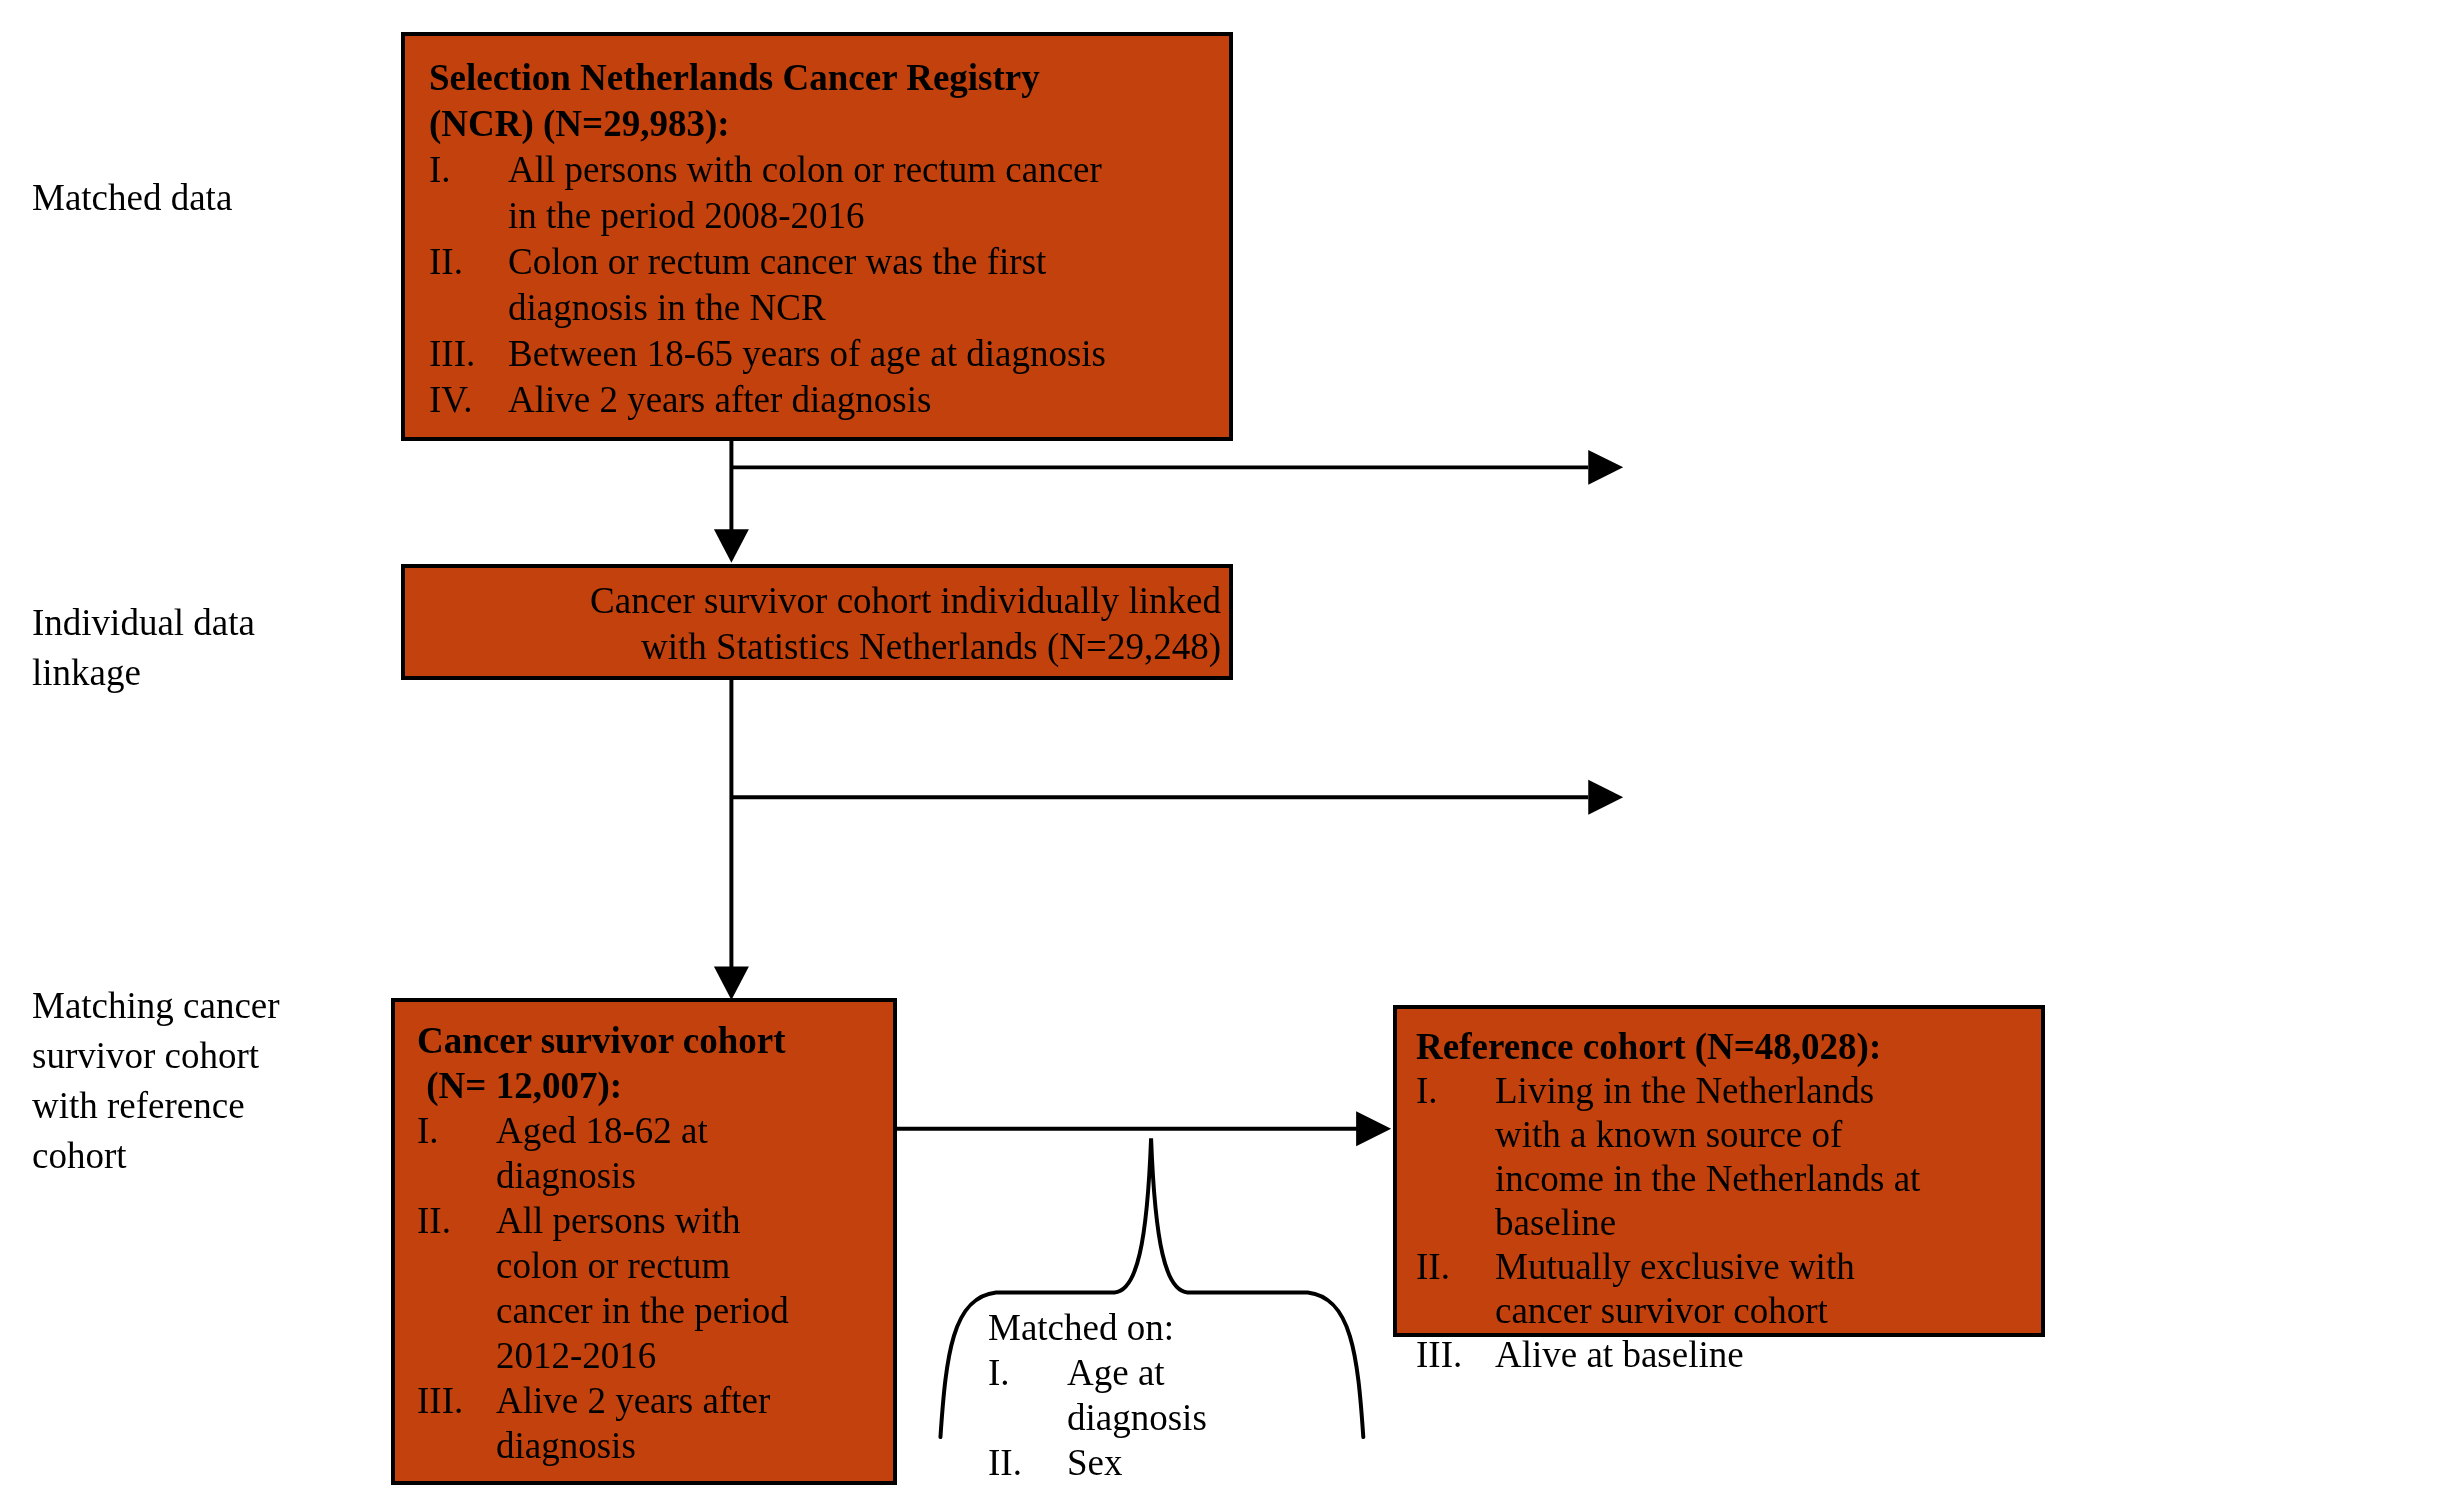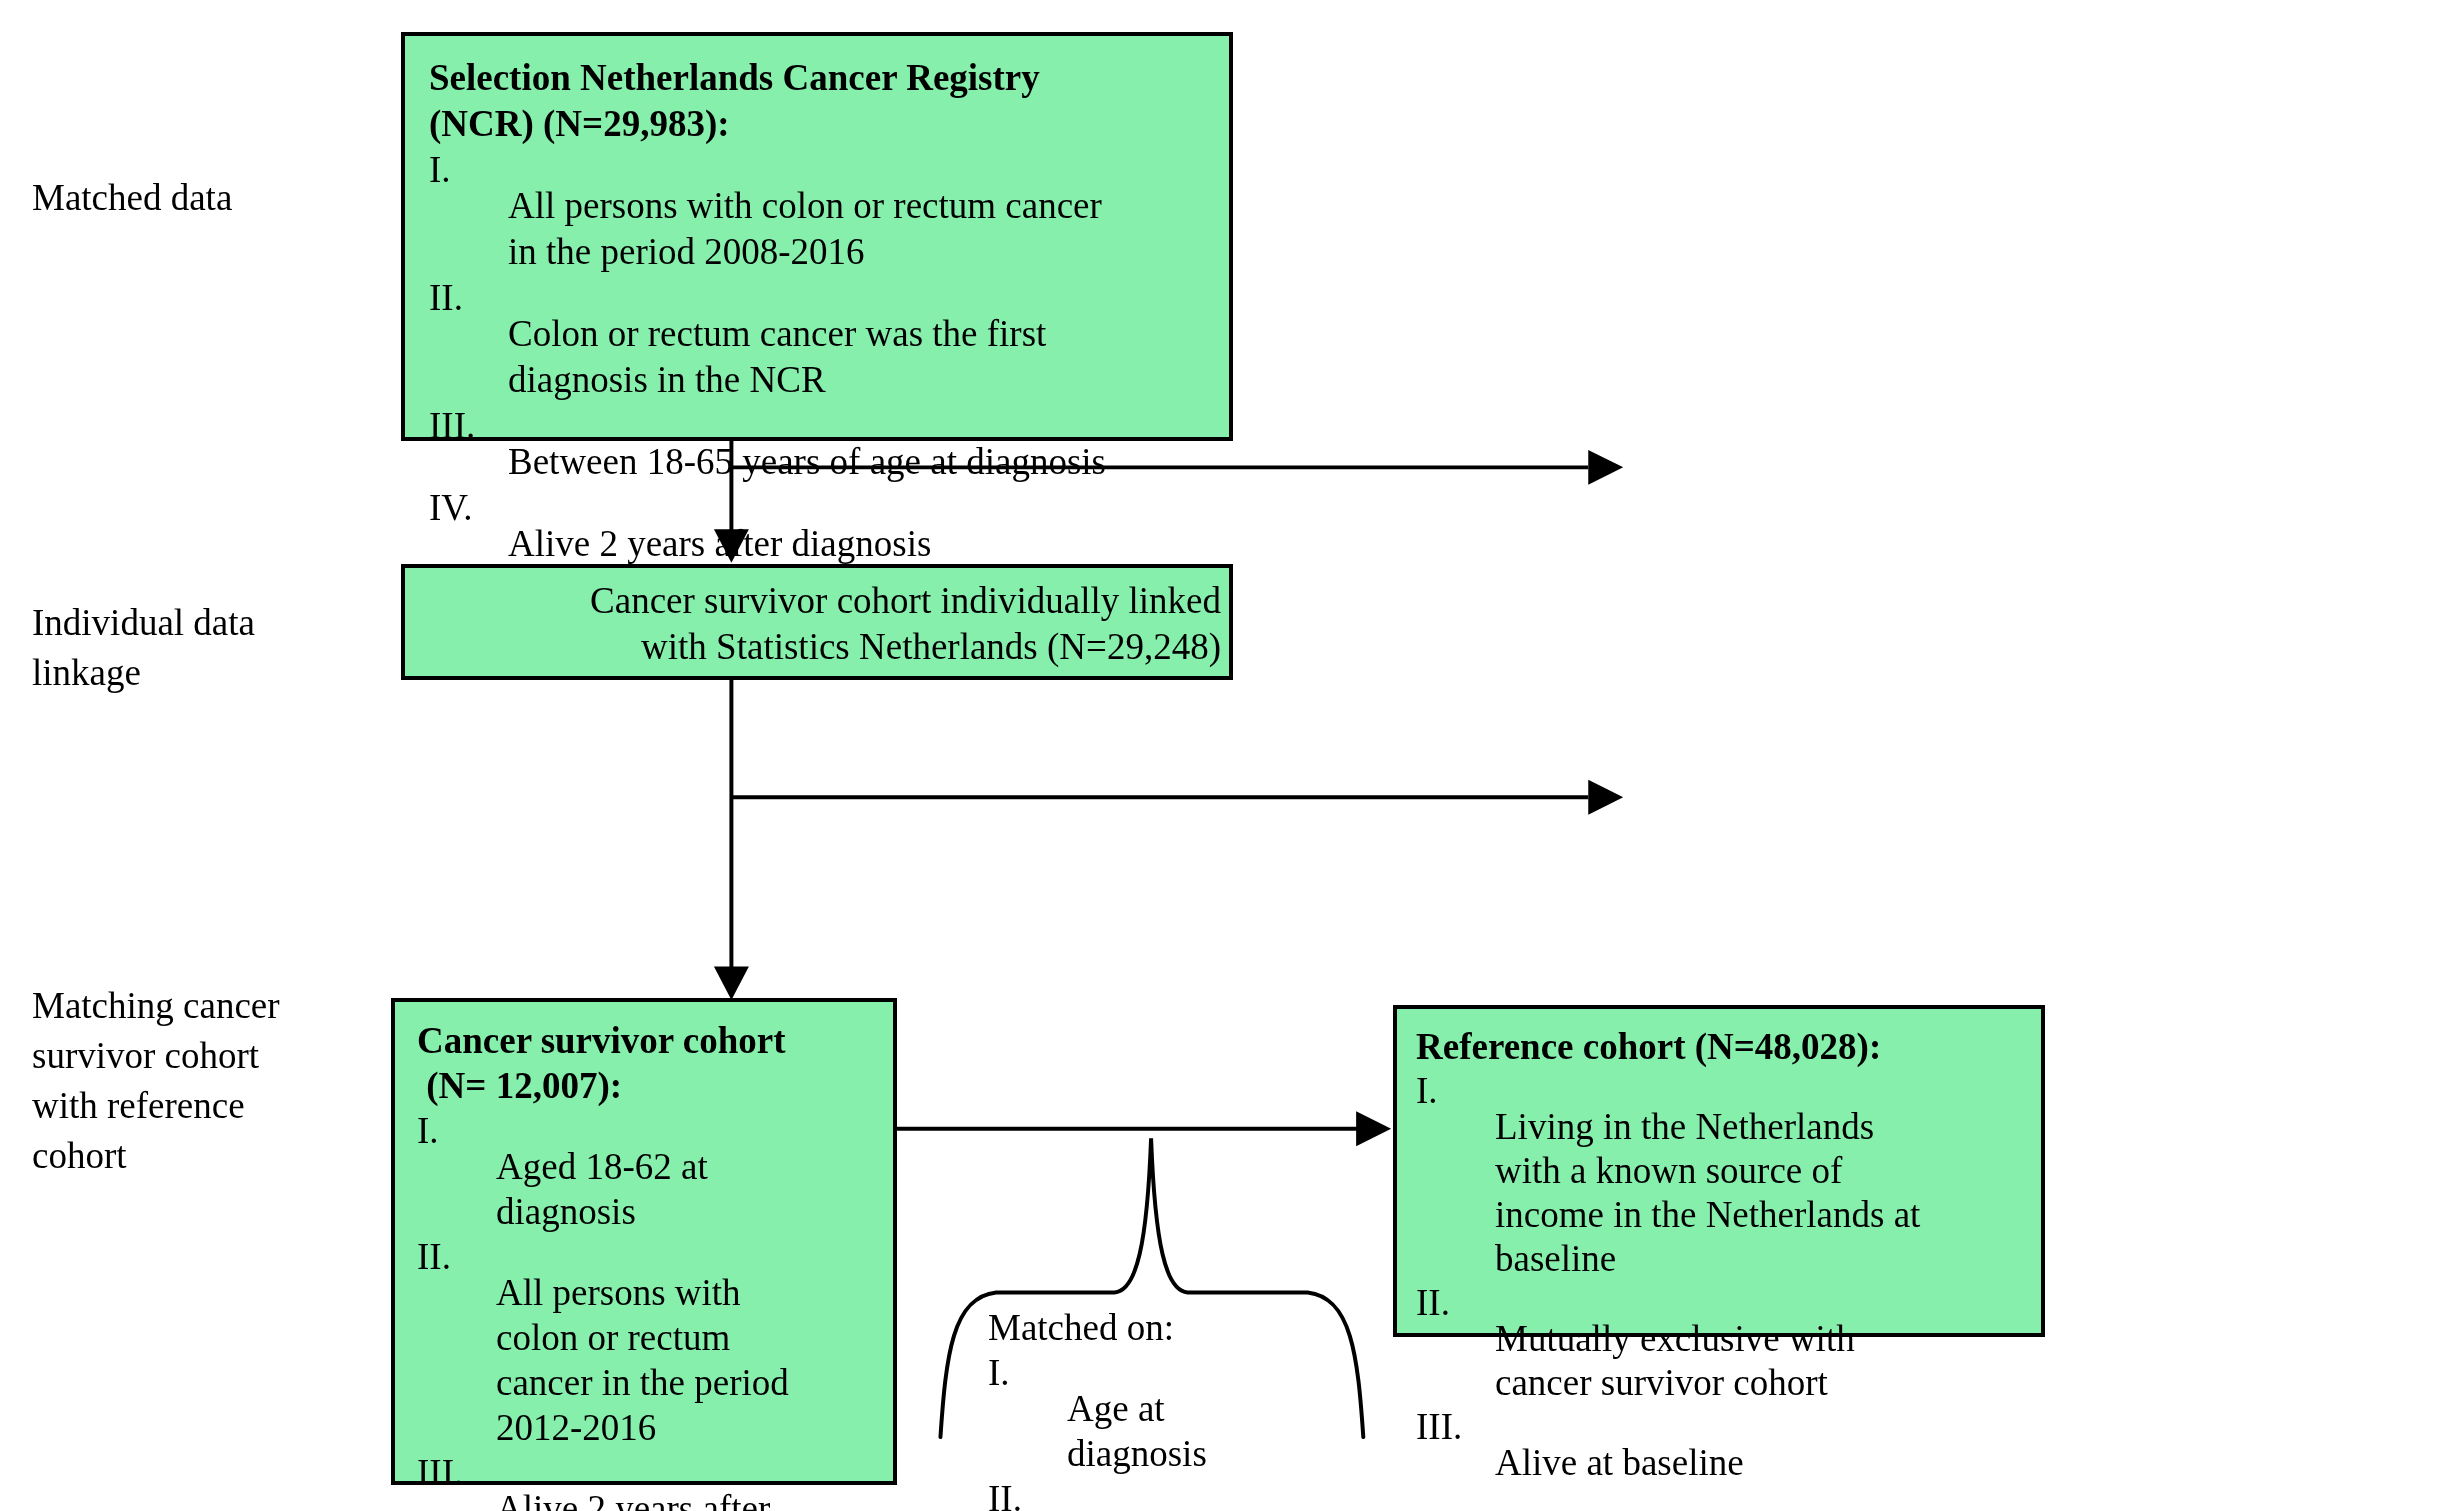--- a/index.html
+++ b/index.html
@@ -25,41 +25,40 @@
   svg.connectors {
     position: absolute;
     left: 0; top: 0;
     width: 2450px;
     height: 1511px;
   }
   .box {
     position: absolute;
     box-sizing: border-box;
     border: 4px solid #000000;
-    background: #86efac;
+    background: #c2410c;
     font-size: 37px;
     line-height: 46px;
   }
   .box .title {
     font-weight: bold;
     white-space: pre-line;
   }
   .plain {
     white-space: pre-line;
   }
   .li {
     display: flex;
     align-items: flex-start;
   }
   .li .num {
     flex: 0 0 79px;
   }
   .li .itxt {
     white-space: pre-line;
-    margin-top: 36px;
   }
   
   #box-selection   { left: 401px;  top: 32px;   width: 832px; height: 409px; padding: 19px 11px 0 24px; }
   #box-not-matched { left: 1622px; top: 401px;  width: 808px; height: 119px; padding: 12.7px 8px 0 24px; }
   #box-linked      { left: 401px;  top: 564px;  width: 832px; height: 116px; padding: 10.3px 8px 0 29px; text-align: right; }
   #box-age-excluded{ left: 1622px; top: 739px;  width: 808px; height: 123px; padding: 14.3px 8px 0 24px; }
   #box-survivor    { left: 391px;  top: 998px; width: 506px;  height: 487px; padding: 16px 8px 0 22px; line-height: 45px; }
   #box-reference   { left: 1393px; top: 1005px; width: 652px;  height: 332px; padding: 16px 8px 0 19px; line-height: 44px; }
   #box-survivor .li .num { flex: 0 0 79px; }
   #box-reference .li .num { flex: 0 0 79px; }

